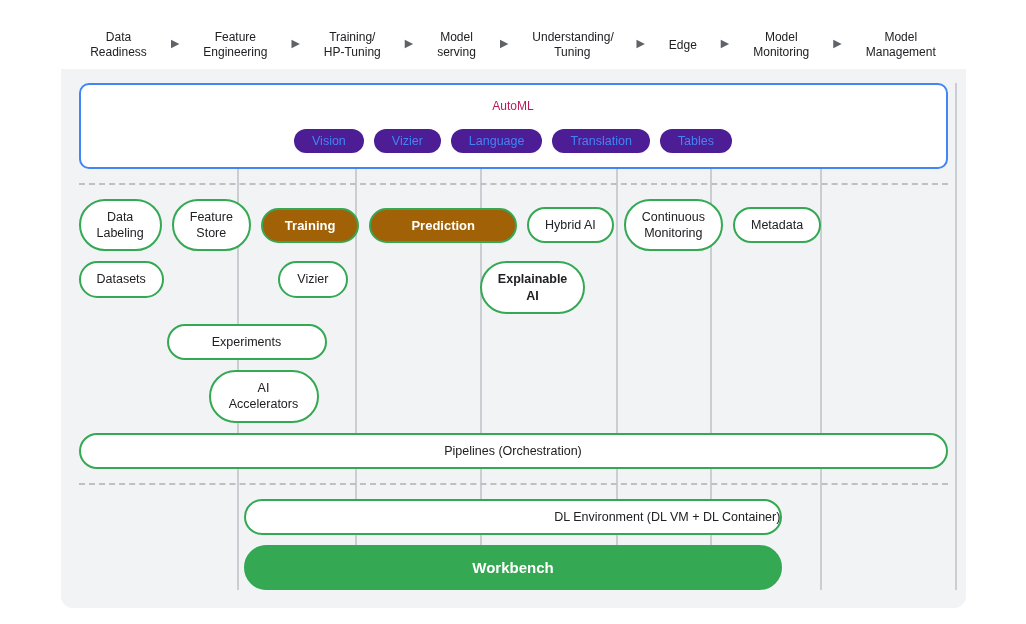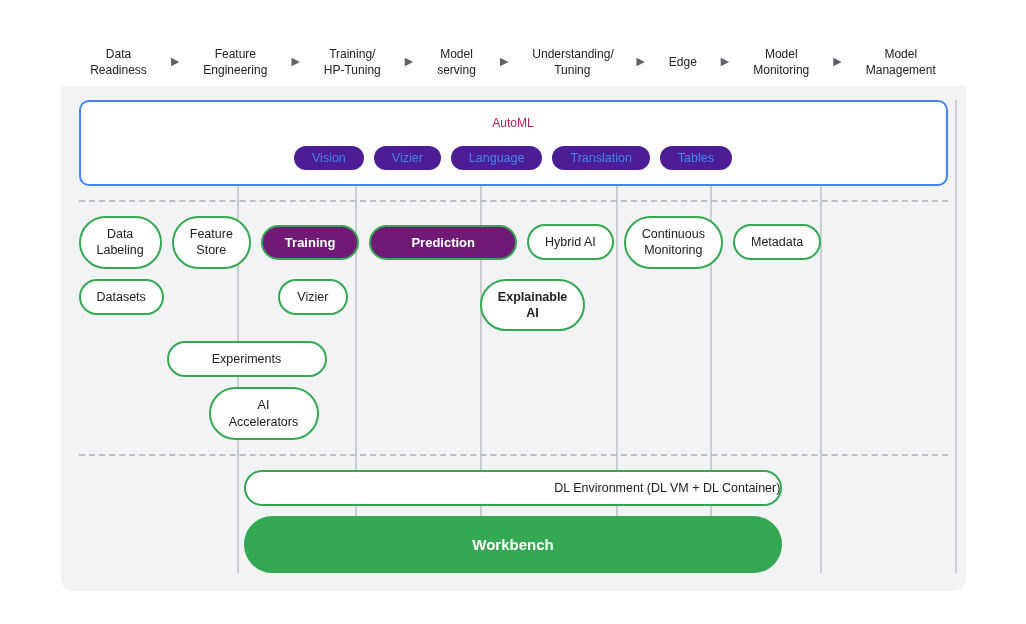--- a/index.html
+++ b/index.html
@@ -106,21 +106,21 @@
       white-space: nowrap;
       line-height: 1.3;
     }
     .oval-filled {
       border: 2px solid #34a853;
       border-radius: 50px;
       padding: 8px 22px;
       font-size: 13px;
       font-weight: 700;
       color: #fff;
-      background: #701a75;
+      background: #a16207;
       text-align: left;
       white-space: nowrap;
     }
     .oval-wide-filled {
       border: 2px solid #34a853;
       border-radius: 50px;
       padding: 10px 0;
       font-size: 14px;
       font-weight: 700;
       color: #fff;
@@ -242,33 +242,38 @@
           <div class="oval" style="min-width:160px; text-align:center;">Experiments</div>
         </div>
       </div>
 
       <div style="display:flex; align-items:center; gap:10px; margin-bottom:10px;">
         <div style="margin-left:130px;">
           <div class="oval" style="min-width:110px; text-align:center;">AI<br>Accelerators</div>
         </div>
       </div>
 
+      <div style="margin-bottom:4px;">
+        <div class="oval" style="width:100%; text-align:center; margin-left:0; border-radius:50px; padding:8px 0;">
+          Pipelines (Orchestration)
+        </div>
+      </div>
     </div>
 
     <hr class="dashed-sep">
 
     <div class="bottom-section" style="position:relative; z-index:2;">
 
       <div style="margin-bottom:10px;">
         <div class="oval" style="width:62%; margin:0 auto; text-align:right; border-radius:50px; padding:8px 0;">
           DL Environment (DL VM + DL Container)
         </div>
       </div>
 
       <div>
-        <div class="oval-wide-filled" style="width:62%; margin:0 auto; border-radius:50px; padding:18px 0; font-size:15px;">
+        <div class="oval-wide-filled" style="width:62%; margin:0 auto; border-radius:50px; padding:12px 0; font-size:15px;">
           Workbench
         </div>
       </div>
     </div>
 
   </div>
 </div>
 
 </body></html>

